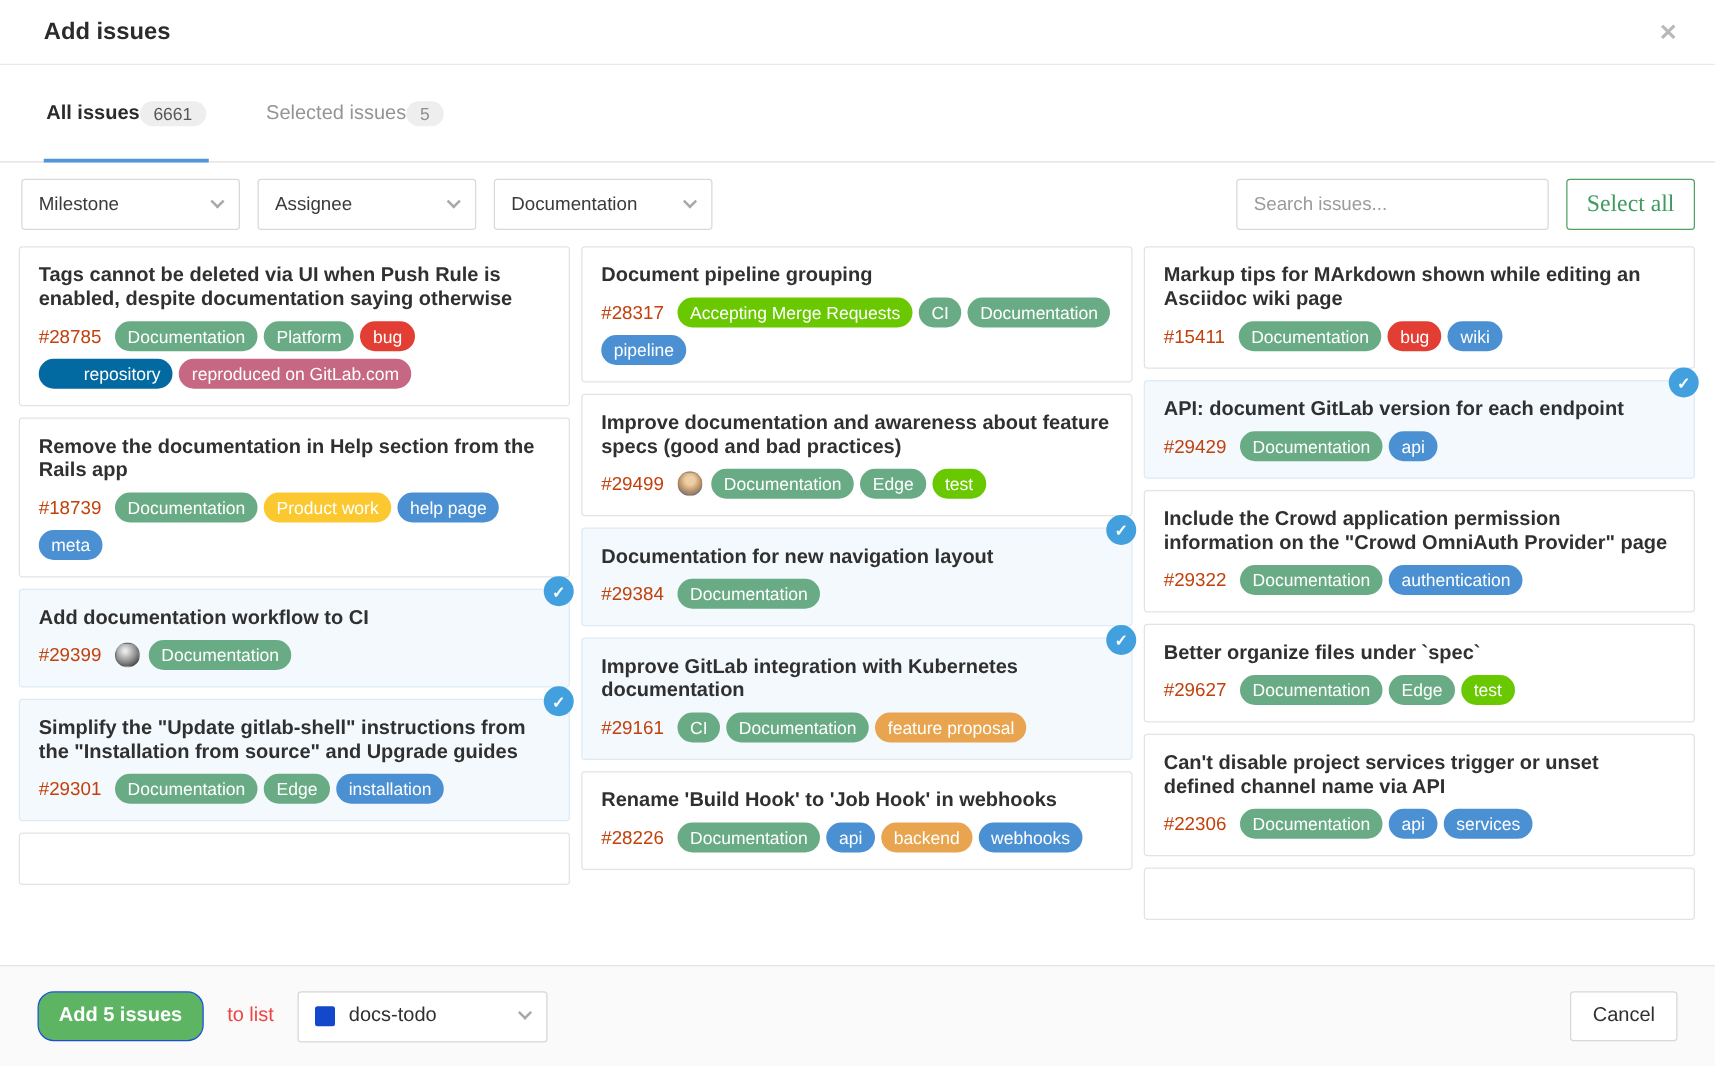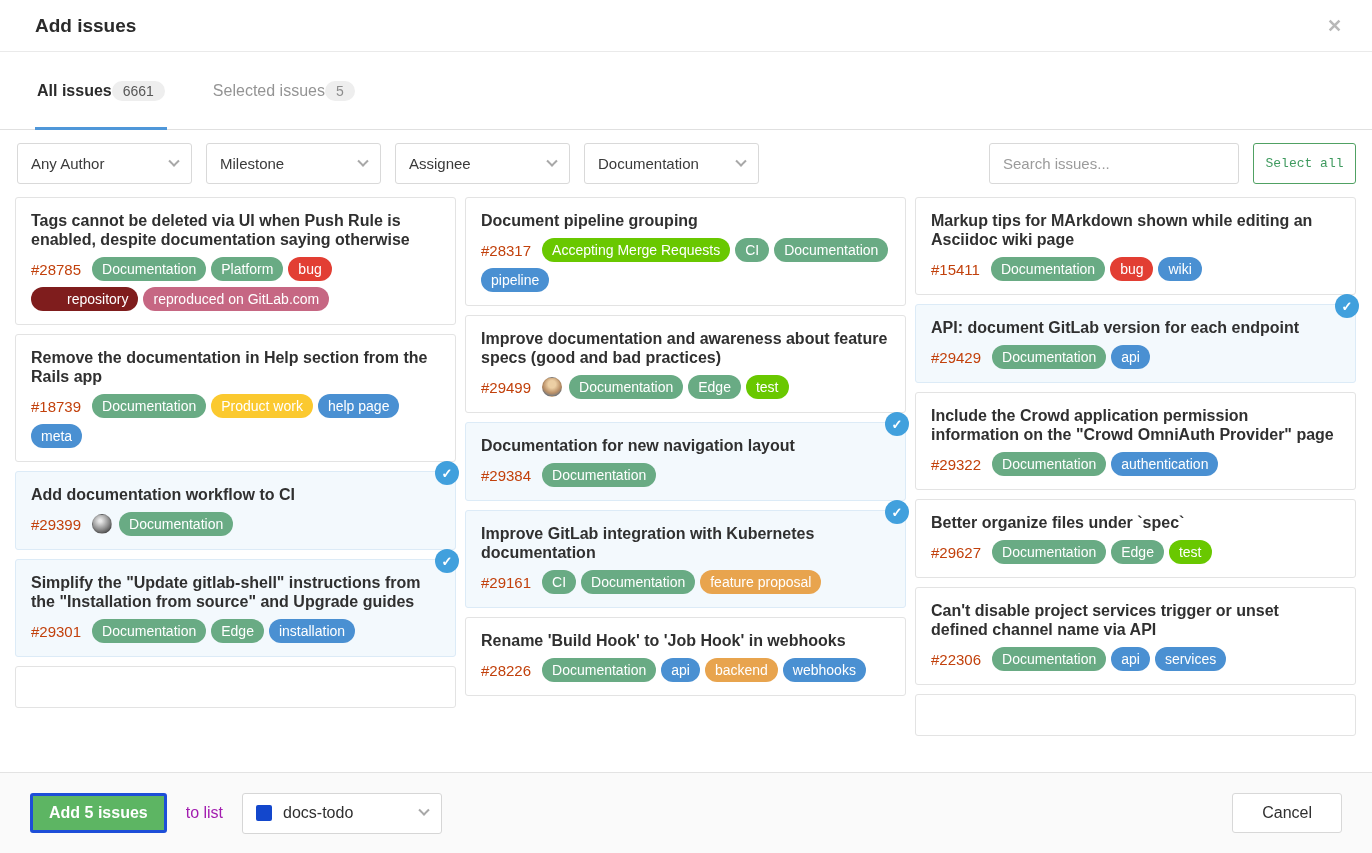--- a/index.html
+++ b/index.html
@@ -28,22 +28,22 @@
   .dropdown { width:175px; height:41px; border:1px solid #d9d9d9; border-radius:3px;
     background:#fff; display:flex; align-items:center; justify-content:space-between;
     padding:0 13px; font-size:15px; color:#3a3a3a; cursor:pointer; }
   .chev { width:8px; height:8px; border-right:2px solid #a8a8a8; border-bottom:2px solid #a8a8a8;
     transform:rotate(45deg) translate(-2px,-2px); flex:none; }
   .search-input { margin-left:auto; width:250px; height:41px; border:1px solid #d9d9d9;
     border-radius:3px; padding:0 13px; font-size:15px; color:#3a3a3a;
     font-family:"Liberation Sans", sans-serif; }
   .search-input::placeholder { color:#9b9b9b; }
   .select-all-btn { width:103px; height:41px; border:1px solid #50a163; border-radius:3px;
-    background:#fff; color:#3f9a5f; font-size:13px; cursor:pointer;
-    font-family:Liberation Mono, monospace; }
+    background:#fff; color:#3f9a5f; font-size:19px; cursor:pointer;
+    font-family:Liberation Serif, serif; }
 
   
   .board { display:flex; gap:9px; padding:13px 16px 0 15px; height:575px; overflow:hidden; }
   .board-col { flex:1; min-width:0; }
   .card { background:#fff; border:1px solid #e3e3e3; border-radius:3px;
     padding:13px 15px; margin-bottom:9px; position:relative; cursor:pointer; }
   .card.selected { background:#f3f9fd; border-color:#dcebf7; }
   .card.partial { height:42px; }
   .card-title { font-size:16px; line-height:19px; font-weight:700; color:#303030;
     margin-bottom:8px; }
@@ -55,30 +55,30 @@
     border:1px solid rgba(0,0,0,.08); }
   .avatar.gray { background:radial-gradient(circle at 40% 32%, #e8e8e8 8%, #8a8a8a 55%, #2f2f2f 95%); }
   .avatar.tan  { background:radial-gradient(circle at 50% 35%, #eccfa4 25%, #ba8f66 60%, #4c6f93 95%); }
   .check-badge { position:absolute; top:-11px; right:-4px; width:24px; height:24px;
     border-radius:50%; background:#41a0dd; color:#fff; display:flex; align-items:center;
     justify-content:center; font-size:13px; font-weight:700; }
 
   
   .modal-footer { position:absolute; left:0; right:0; bottom:0; height:81px; background:#fafafa;
     border-top:1px solid #e3e3e3; display:flex; align-items:center; padding:0 30px; gap:15px; }
-  .add-btn { height:40px; padding:0 16px; background:#5db563; border:3px solid #1d4ed8;
-    border-radius:3px; color:#fff; font-size:16px; font-weight:600; cursor:pointer;
+  .add-btn { height:40px; padding:0 16px; background:#5db563; border:1px solid #1d4ed8;
+    border-radius:13px; color:#fff; font-size:16px; font-weight:600; cursor:pointer;
     font-family:"Liberation Sans", sans-serif; }
-  .to-list { font-size:16px; color:#a21caf; margin:0 4px; }
+  .to-list { font-size:16px; color:#ef4444; margin:0 4px; }
   .list-select { width:200px; height:41px; background:#fff; border:1px solid #d6d6d6;
     border-radius:3px; display:flex; align-items:center; gap:11px; padding:0 13px;
     font-size:16px; color:#2f2f2f; cursor:pointer; }
   .list-color-square { width:16px; height:16px; border-radius:2px; flex:none; }
   .list-select .chev { margin-left:auto; }
-  .cancel-btn { margin-left:auto; height:40px; padding:0 29px; background:#fff;
+  .cancel-btn { margin-left:auto; height:40px; padding:0 17px; background:#fff;
     border:1px solid #d8d8d8; border-radius:3px; font-size:16px; color:#2f2f2f;
     cursor:pointer; font-family:"Liberation Sans", sans-serif; }
 </style>
 </head>
 <body>
 
 <div class="modal-header">
   <div class="modal-title">Add issues</div>
   <div class="close-btn">✕</div>
 </div>
@@ -89,24 +89,20 @@
     <span class="tab-badge">6661</span>
   </div>
   <div class="tab">
     <span>Selected issues</span>
     <span class="tab-badge">5</span>
   </div>
 </div>
 
 <div class="filters">
   <div class="dropdown">
-    <span>Any Author</span>
-    <span class="chev"></span>
-  </div>
-  <div class="dropdown">
     <span>Milestone</span>
     <span class="chev"></span>
   </div>
   <div class="dropdown">
     <span>Assignee</span>
     <span class="chev"></span>
   </div>
   <div class="dropdown">
     <span>Documentation</span>
     <span class="chev"></span>
@@ -117,21 +113,21 @@
 
 <div class="board">
   <div class="board-col">
       <div class="card">
         <div class="card-title">Tags cannot be deleted via UI when Push Rule is enabled, despite documentation saying otherwise</div>
         <div class="card-meta">
           <span class="issue-number">#28785</span>
           <span class="label" style="background: rgb(105, 171, 132);">Documentation</span>
           <span class="label" style="background: rgb(105, 171, 132);">Platform</span>
           <span class="label" style="background: rgb(226, 62, 51);">bug</span>
-          <span class="label" style="background: #7f1d1d; padding-left: 36px;">repository</span>
+          <span class="label" style="background: #0369a1; padding-left: 36px;">repository</span>
           <span class="label" style="background: rgb(198, 103, 131);">reproduced on GitLab.com</span>
         </div>
       </div>
       <div class="card">
         <div class="card-title">Remove the documentation in Help section from the Rails app</div>
         <div class="card-meta">
           <span class="issue-number">#18739</span>
           <span class="label" style="background: rgb(105, 171, 132);">Documentation</span>
           <span class="label" style="background: rgb(251, 201, 47);">Product work</span>
           <span class="label" style="background: rgb(74, 144, 210);">help page</span>

